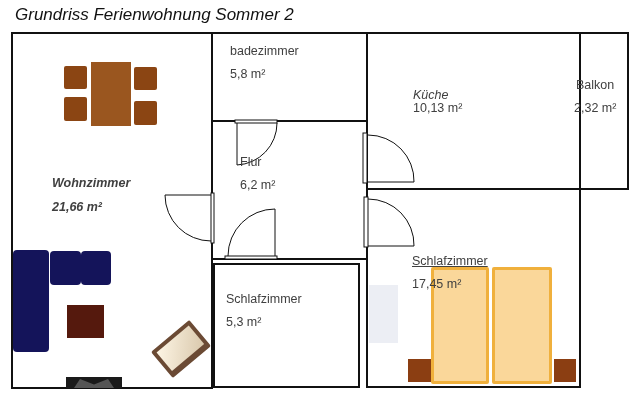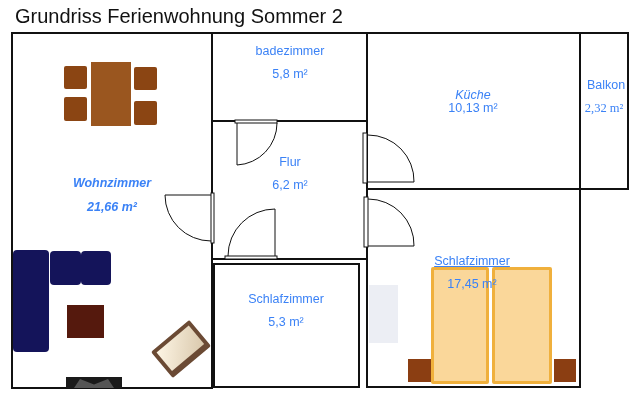--- a/index.html
+++ b/index.html
@@ -1,20 +1,20 @@
 <!DOCTYPE html>
 <html><head>
   <meta charset="utf-8">
   <style>
     html, body { margin: 0; padding: 0; background: #ffffff; }
     body { width: 641px; height: 400px; position: relative; overflow: hidden;
            font-family: "Liberation Sans", "DejaVu Sans", sans-serif; color: #111; }
-    .title { position: absolute; left: 15px; top: 5px; font-size: 20px; color: #111; white-space: nowrap; }
+    .title { position: absolute; left: 15px; top: 5px; font-size: 17px; color: #111; white-space: nowrap; font-style: italic; }
     .wall { position: absolute; border: 2px solid #111; box-sizing: border-box; background: transparent; }
-    .lbl { position: absolute; font-size: 12.5px; text-align: center; white-space: nowrap; color: #3b82f6; }
+    .lbl { position: absolute; font-size: 12.5px; white-space: nowrap; color: #404040; }
     .lbl.bold { font-weight: bold; font-style: italic; }
     svg.plan { position: absolute; left: 0; top: 0; }
     .furn { position: absolute; box-sizing: border-box; }
   </style>
 </head>
 <body>
 
 <div class="title">Grundriss Ferienwohnung Sommer 2</div>
 
 <div class="wall" style="left:11px; top:32px; width:202px; height:357px;"></div>
@@ -93,16 +93,16 @@
 <div class="lbl" style="left:240px; top:155px; width:100px;">Flur</div>
 <div class="lbl" style="left:240px; top:178px; width:100px;">6,2 m²</div>
 
 <div class="lbl" style="left:226px; top:292px; width:120px;">Schlafzimmer</div>
 <div class="lbl" style="left:226px; top:315px; width:120px;">5,3 m²</div>
 
 <div class="lbl" style="left:413px; top:88px; width:120px;font-style:italic;">Küche</div>
 <div class="lbl" style="left:413px; top:101px; width:120px;">10,13 m²</div>
 
 <div class="lbl" style="left:576px; top:78px; width:60px;">Balkon</div>
-<div class="lbl" style="left:574px; top:101px; width:60px;font-family:Liberation Serif, serif;">2,32 m²</div>
+<div class="lbl" style="left:574px; top:101px; width:60px;">2,32 m²</div>
 
 <div class="lbl" style="left:412px; top:254px; width:120px;text-decoration:underline;">Schlafzimmer</div>
 <div class="lbl" style="left:412px; top:277px; width:120px;">17,45 m²</div>
 
 </body></html>

